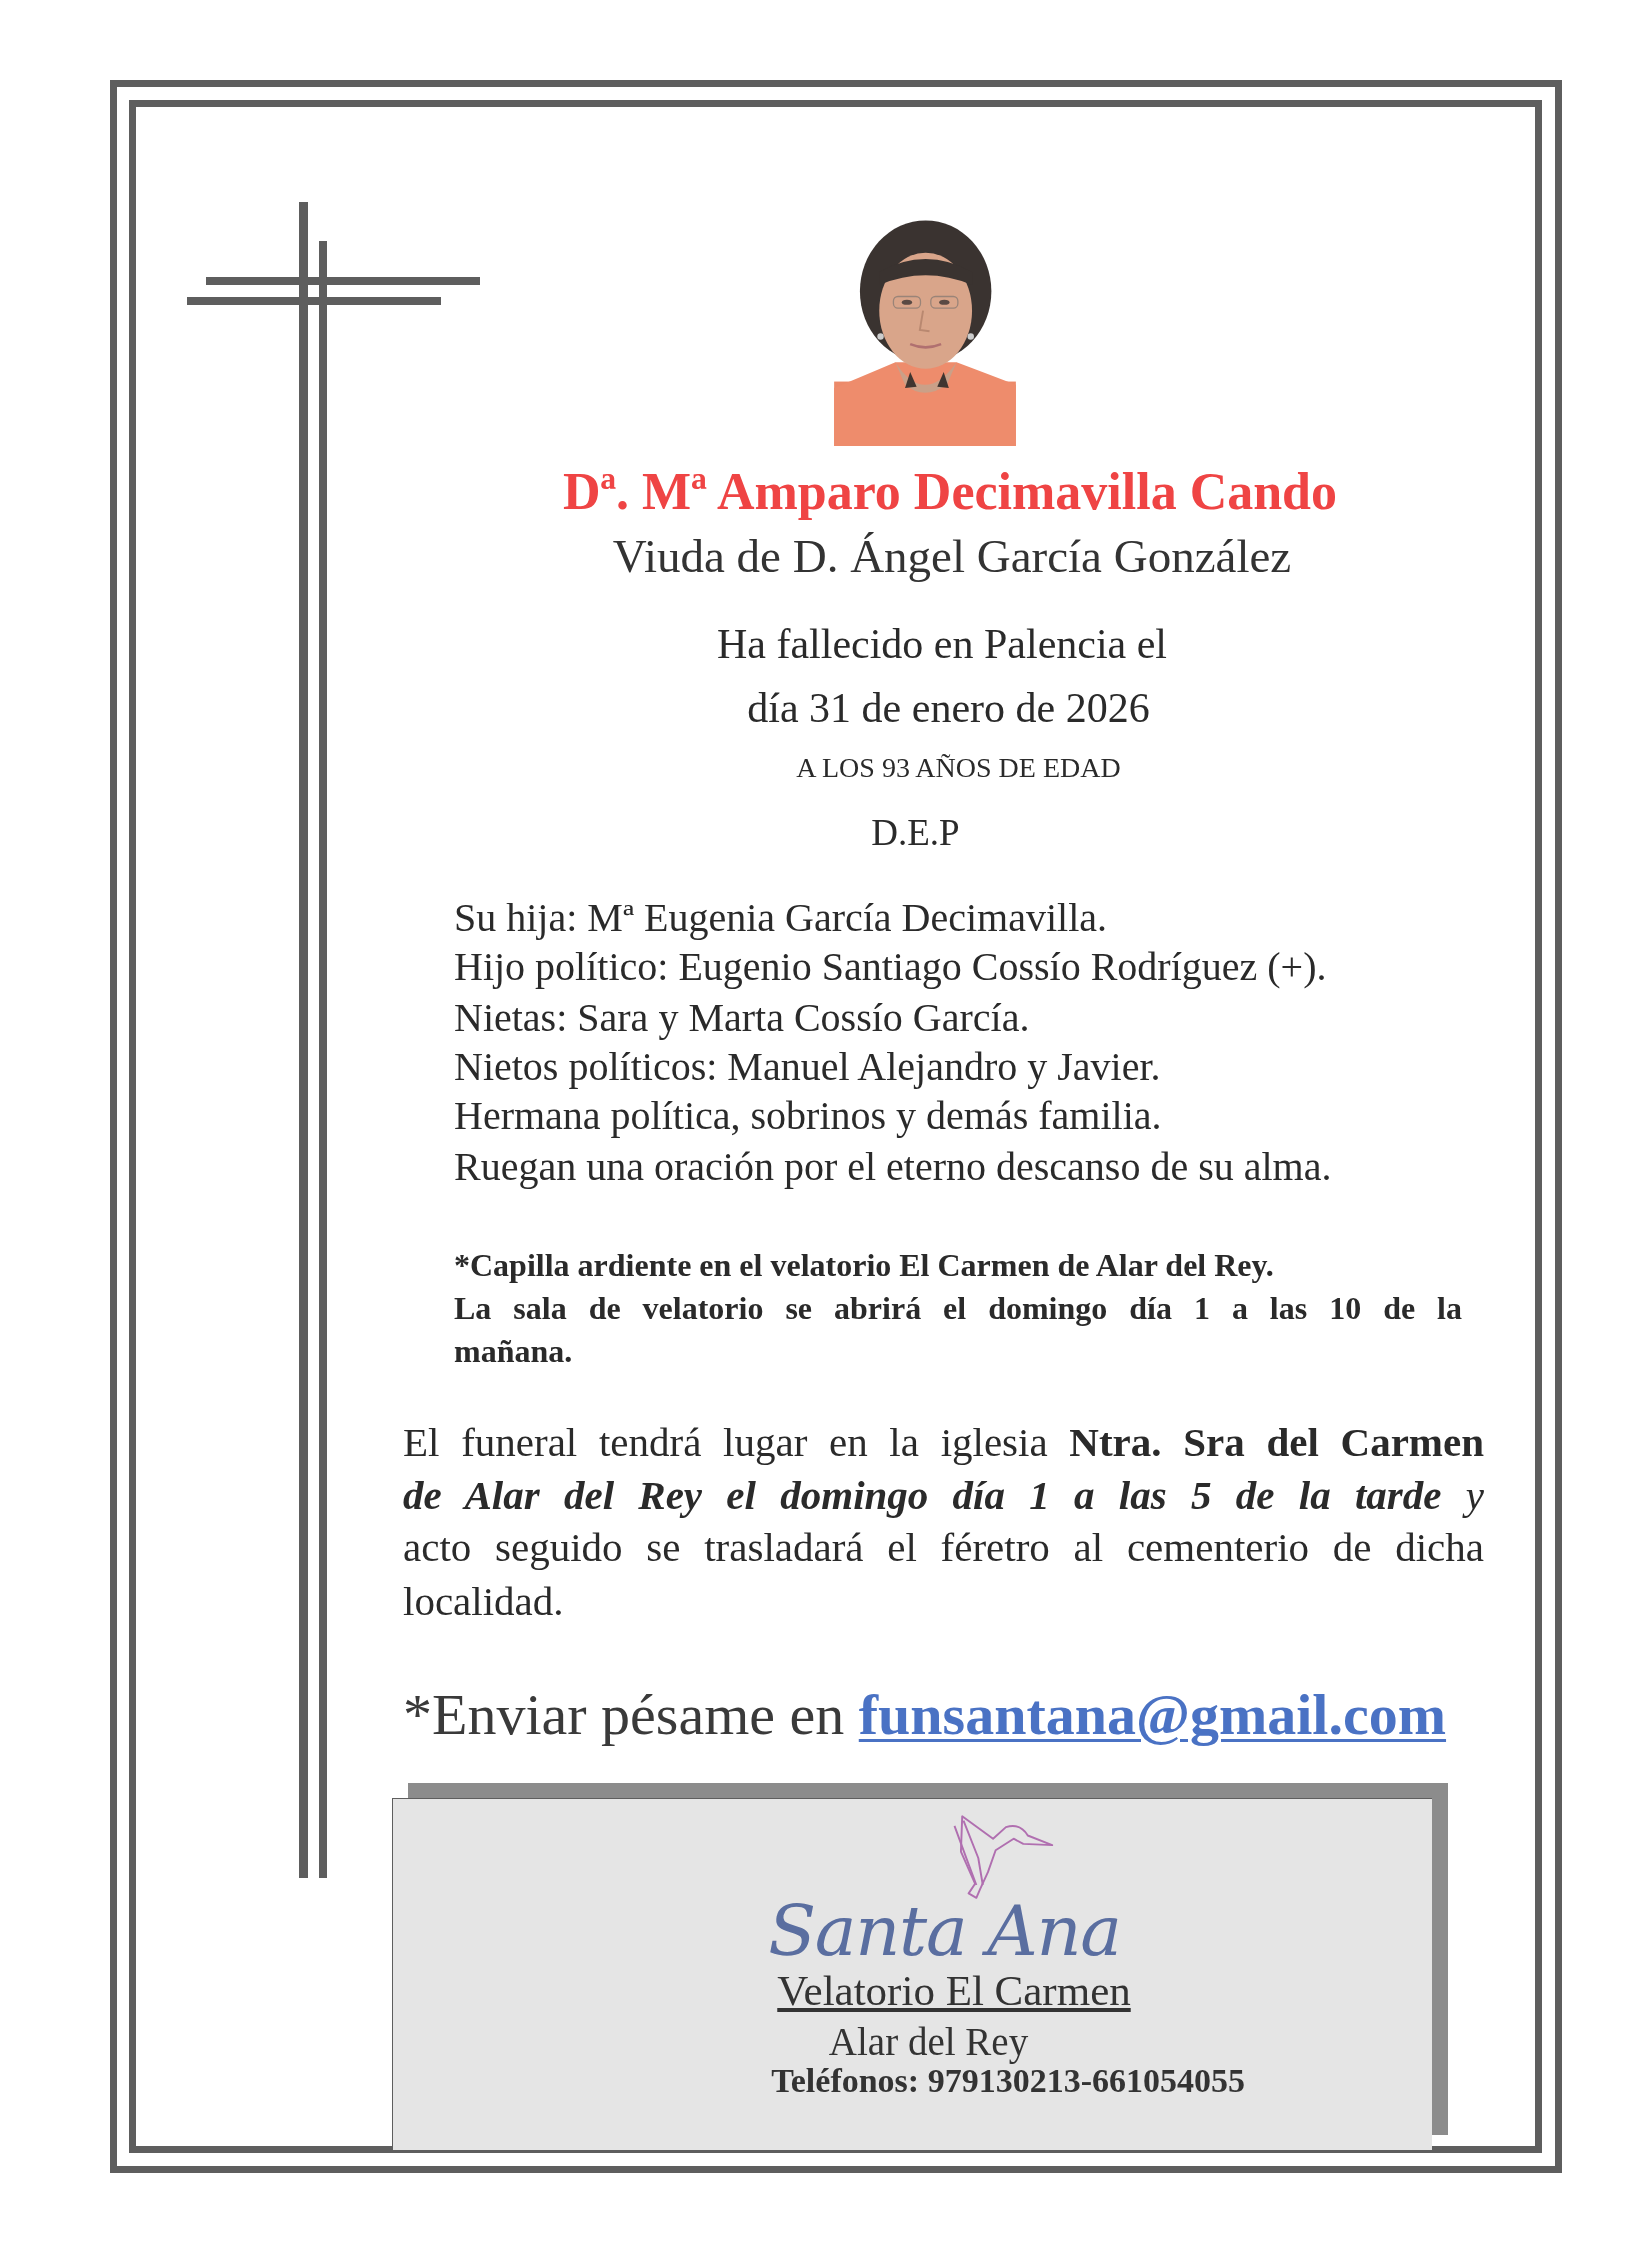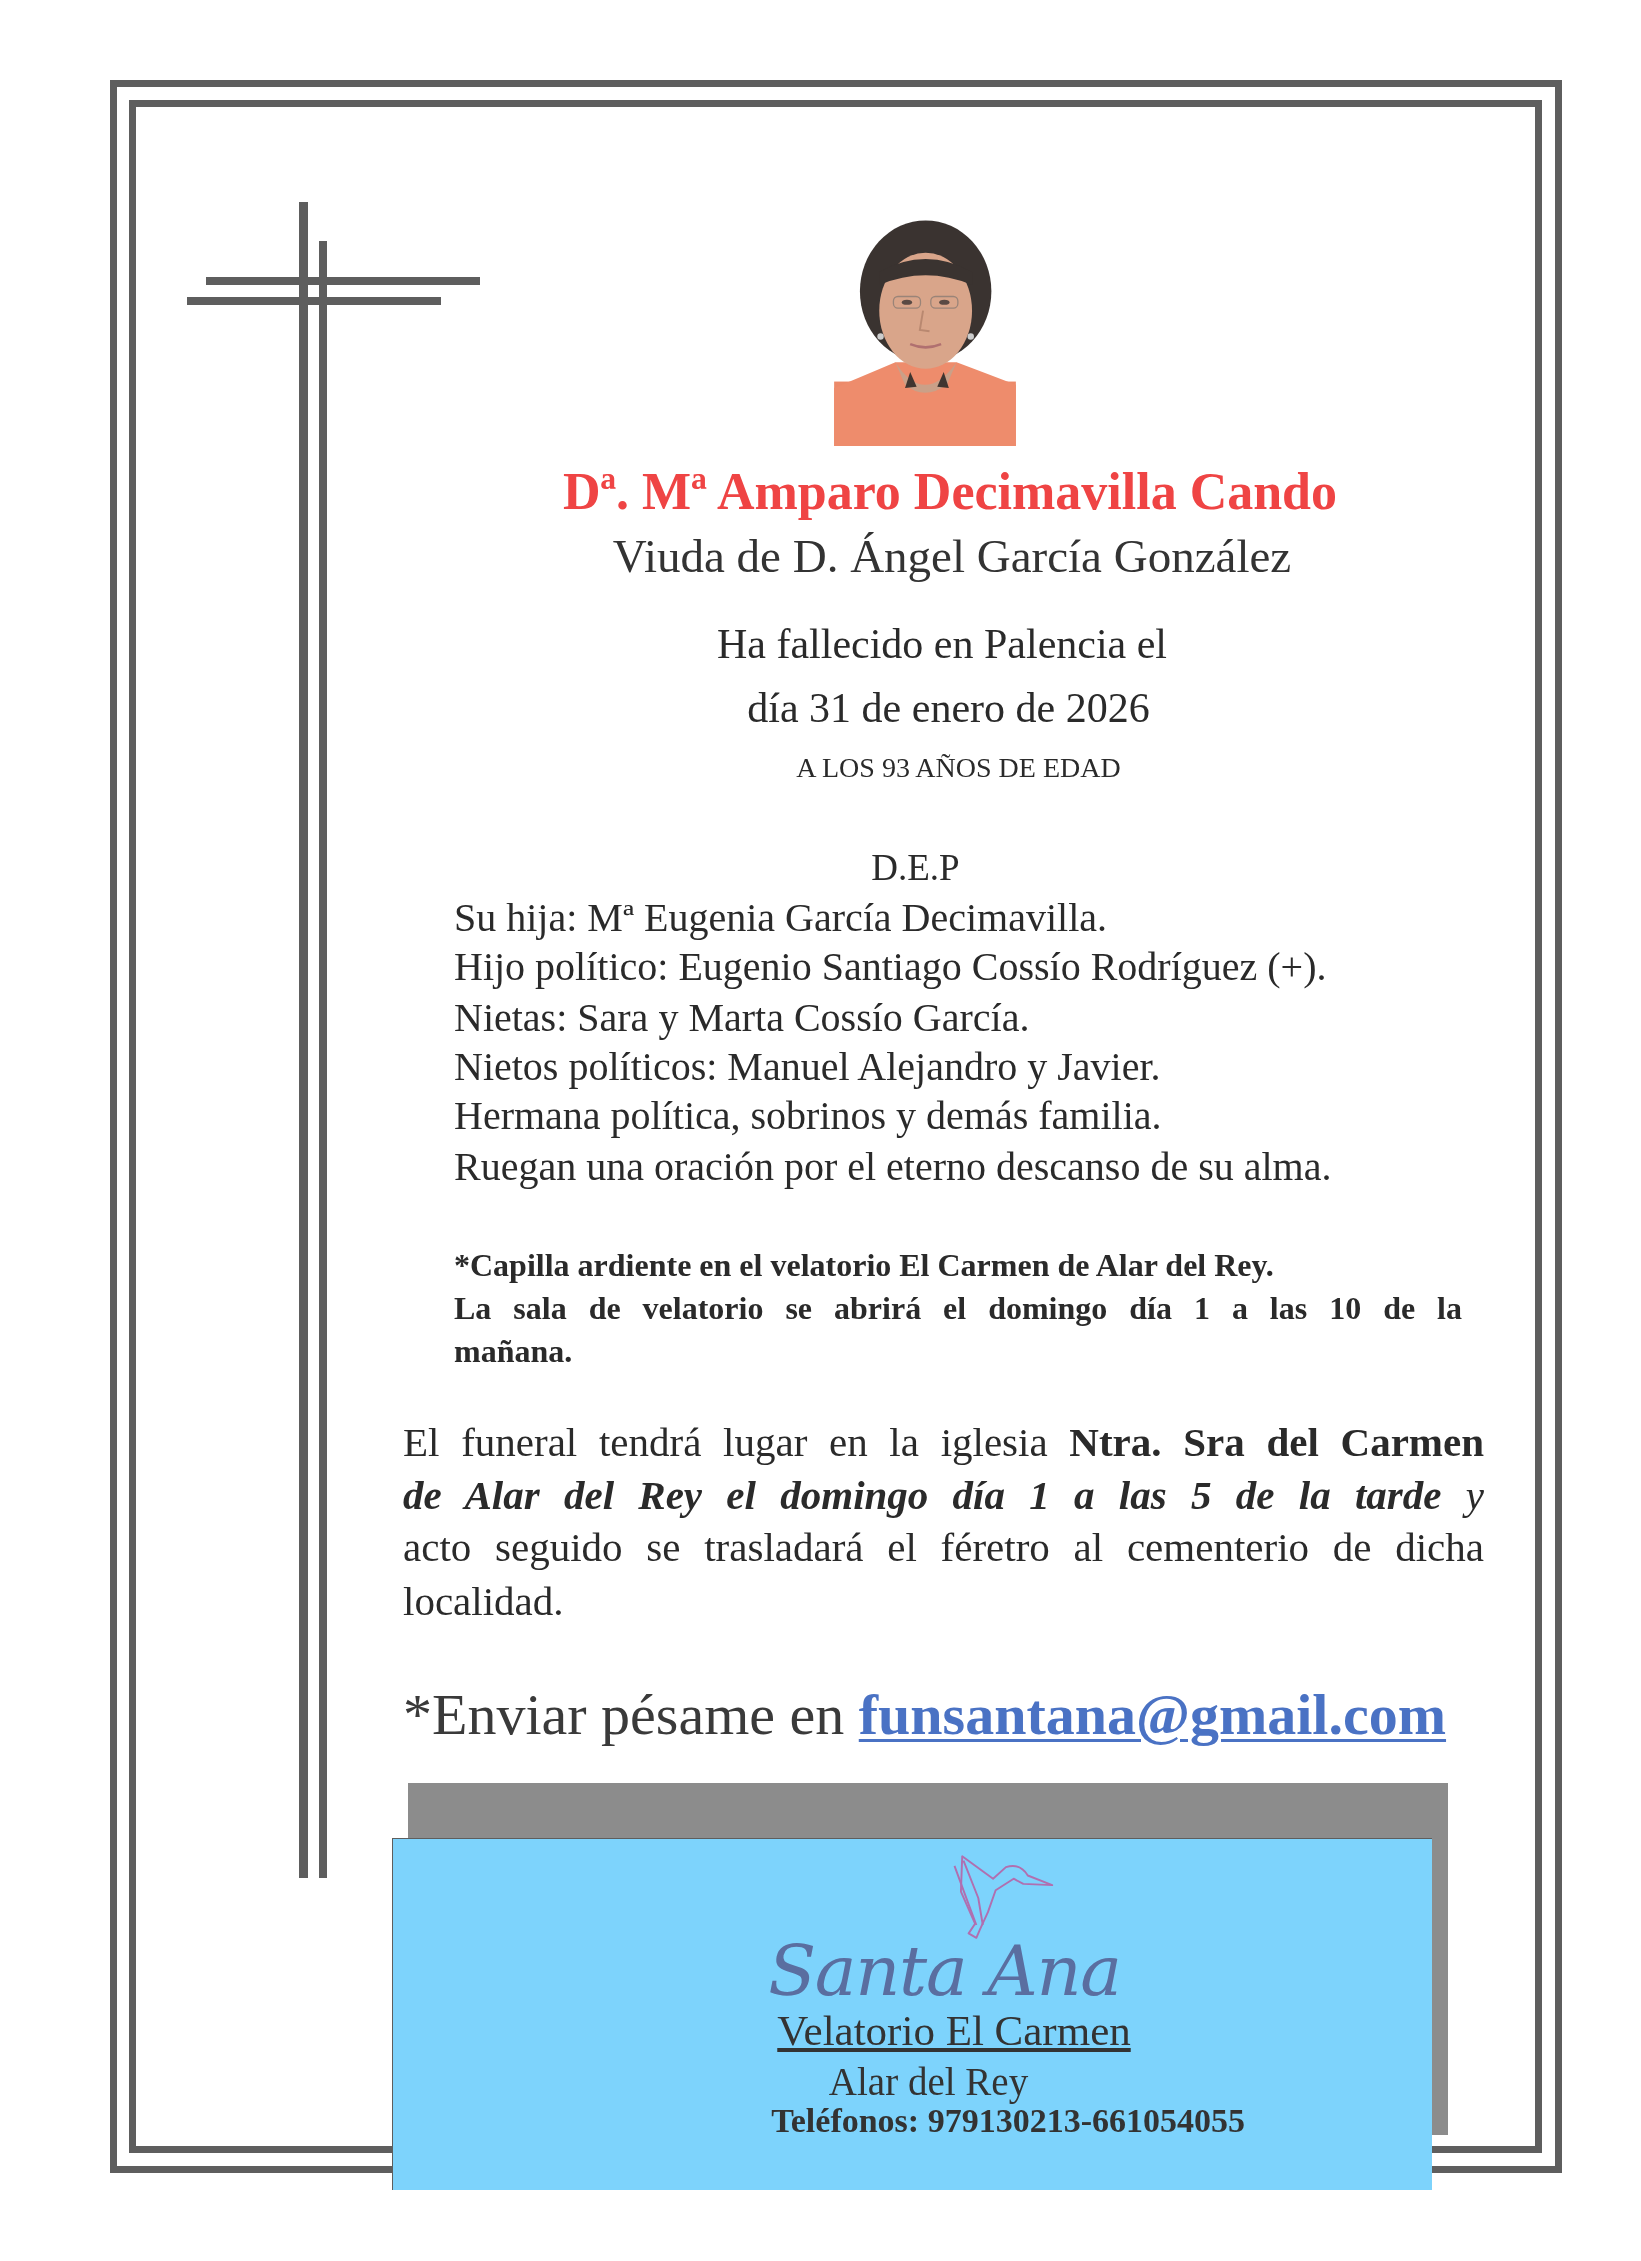--- a/index.html
+++ b/index.html
@@ -4,21 +4,21 @@
 <style>
   html, body { margin:0; padding:0; background:#ffffff; }
   body { width:1642px; height:2261px; position:relative; overflow:hidden;
          font-family:"Liberation Serif", "DejaVu Serif", serif; color:#2a2a2a; }
   .abs { position:absolute; }
   .rule { position:absolute; background:#5e5e5e; }
   .frame { position:absolute; border:7px solid #5e5e5e; box-sizing:border-box; }
   .line { position:absolute; white-space:nowrap; line-height:1; }
   .photo { position:absolute; left:834px; top:214px; width:182px; height:232px; overflow:hidden; background:#ffffff; }
   .shadow { position:absolute; background:#8c8c8c; }
-  .card { position:absolute; background:#7dd3fc; border-left:1.9px solid #5e5e5e; border-top:1.9px solid #5e5e5e; box-sizing:border-box;margin-top:40px; }
+  .card { position:absolute; background:#e5e5e5; border-left:1.9px solid #5e5e5e; border-top:1.9px solid #5e5e5e; box-sizing:border-box; }
   .email { color:#4a72c4; font-weight:bold; text-decoration:underline; text-decoration-thickness:2.6px; text-underline-offset:5.2px; }
   .script { font-family:"DejaVu Serif", serif; font-style:italic; color:#5a6ea0; letter-spacing:-1.3px; }
   b { font-weight:bold; }
 </style>
 </head>
 <body>
 
 <div class="frame" style="left:110px; top:80px; width:1452px; height:2093px;"></div>
 <div class="frame" style="left:129px; top:100px; width:1413px; height:2053px;"></div>
 
@@ -49,21 +49,21 @@
     <circle cx="212" cy="190" r="5" fill="#ccc"></circle>
   </svg>
 </div>
 
 <div class="line" style="left:507px; top:466px; width:886px; font-size:52px; font-weight:bold; color:#ef4444; text-align:center;">Dª. Mª Amparo Decimavilla Cando</div>
 <div class="line" style="left:536px; top:533px; width:832px; font-size:47px; color:#333; text-align:center;">Viuda de D. Ángel García González</div>
 
 <div class="line" style="left:645px; top:623px; width:594px; font-size:42px; text-align:center;">Ha fallecido en Palencia el</div>
 <div class="line" style="left:645px; top:679px; width:607px; font-size:42px; text-align:center;margin-top:8px;">día 31 de enero de 2026</div>
 <div class="line" style="left:710px; top:754px; width:497px; font-size:28px; text-align:center;">A LOS 93 AÑOS DE EDAD</div>
-<div class="line" style="left:851px; top:849px; width:129px; font-size:37px; text-align:center;">D.E.P</div>
+<div class="line" style="left:851px; top:814px; width:129px; font-size:37px; text-align:center;">D.E.P</div>
 
 <div>
   <div class="line" style="left:454px; top:898px; font-size:40px;">Su hija: Mª Eugenia García Decimavilla.</div>
   <div class="line" style="left:454px; top:947px; font-size:40px;">Hijo político: Eugenio Santiago Cossío Rodríguez (+).</div>
   <div class="line" style="left:454px; top:998px; font-size:40px;">Nietas: Sara y Marta Cossío García.</div>
   <div class="line" style="left:454px; top:1047px; font-size:40px;">Nietos políticos: Manuel Alejandro y Javier.</div>
   <div class="line" style="left:454px; top:1096px; font-size:40px;">Hermana política, sobrinos y demás familia.</div>
   <div class="line" style="left:454px; top:1147px; font-size:40px;">Ruegan una oración por el eterno descanso de su alma.</div>
 </div>
 

